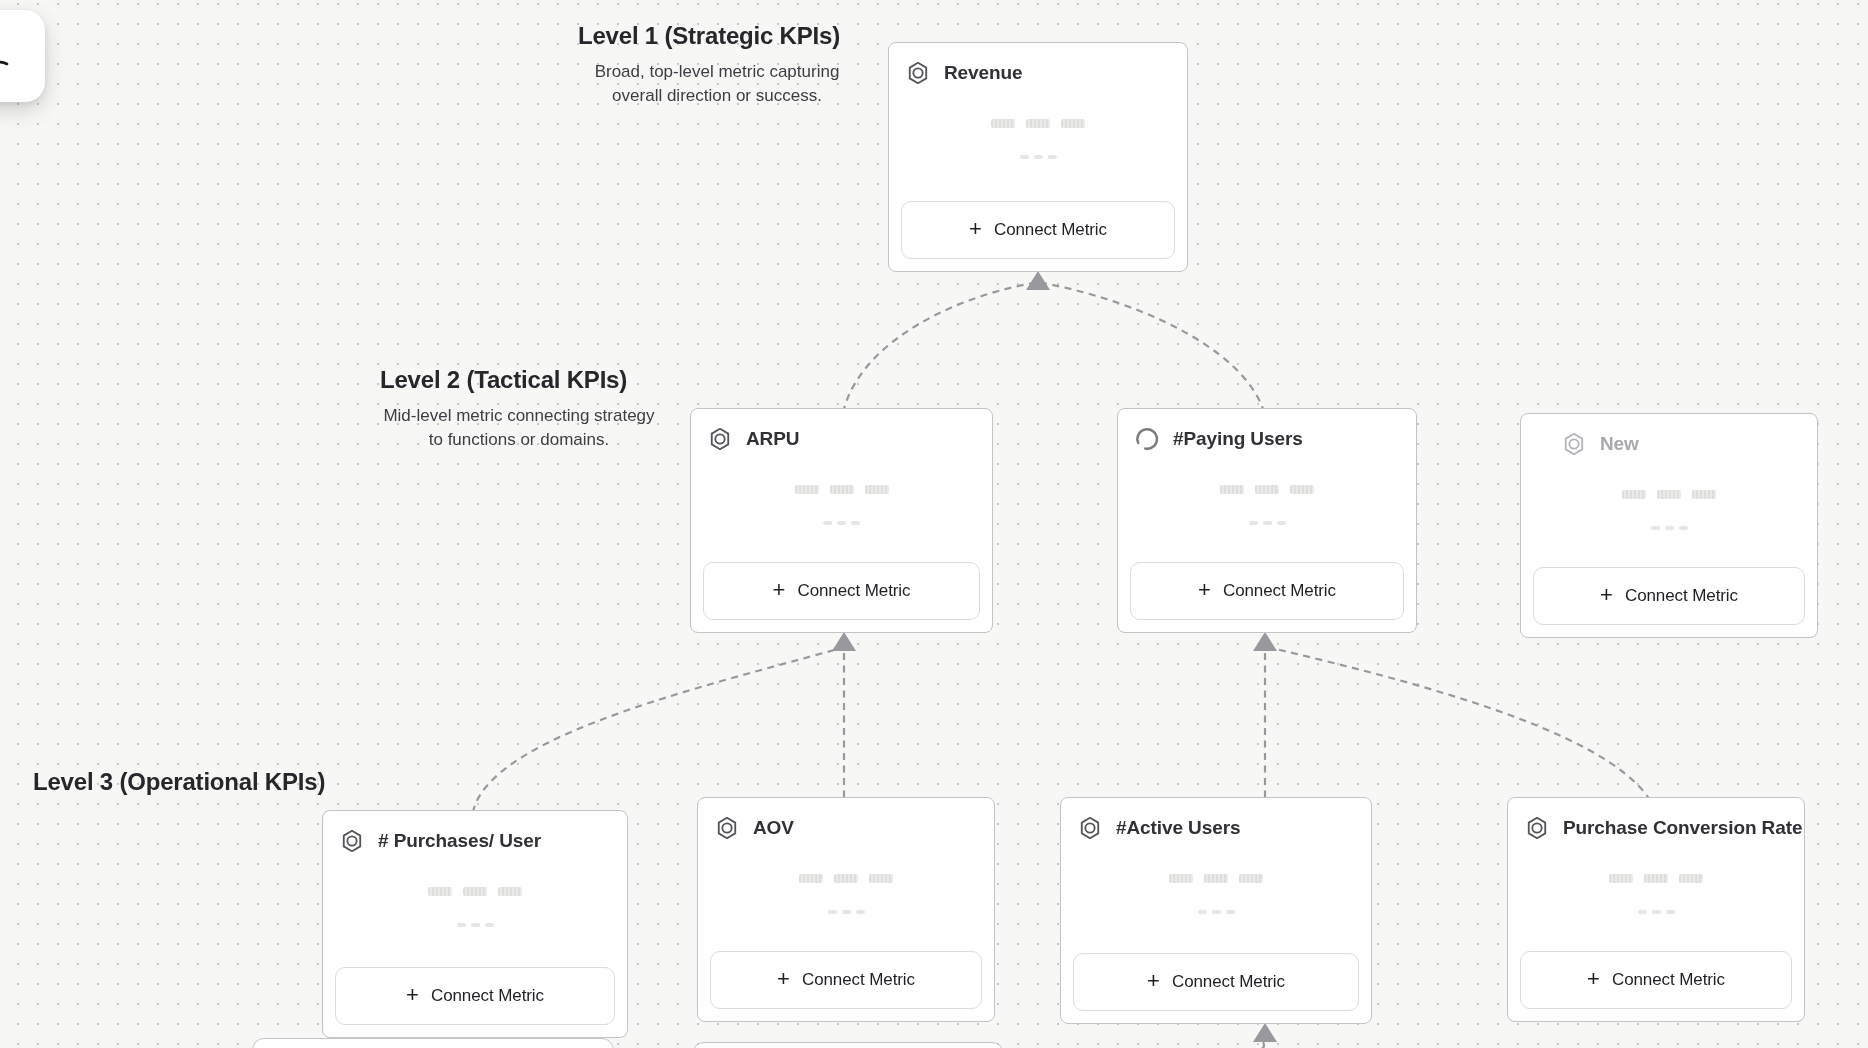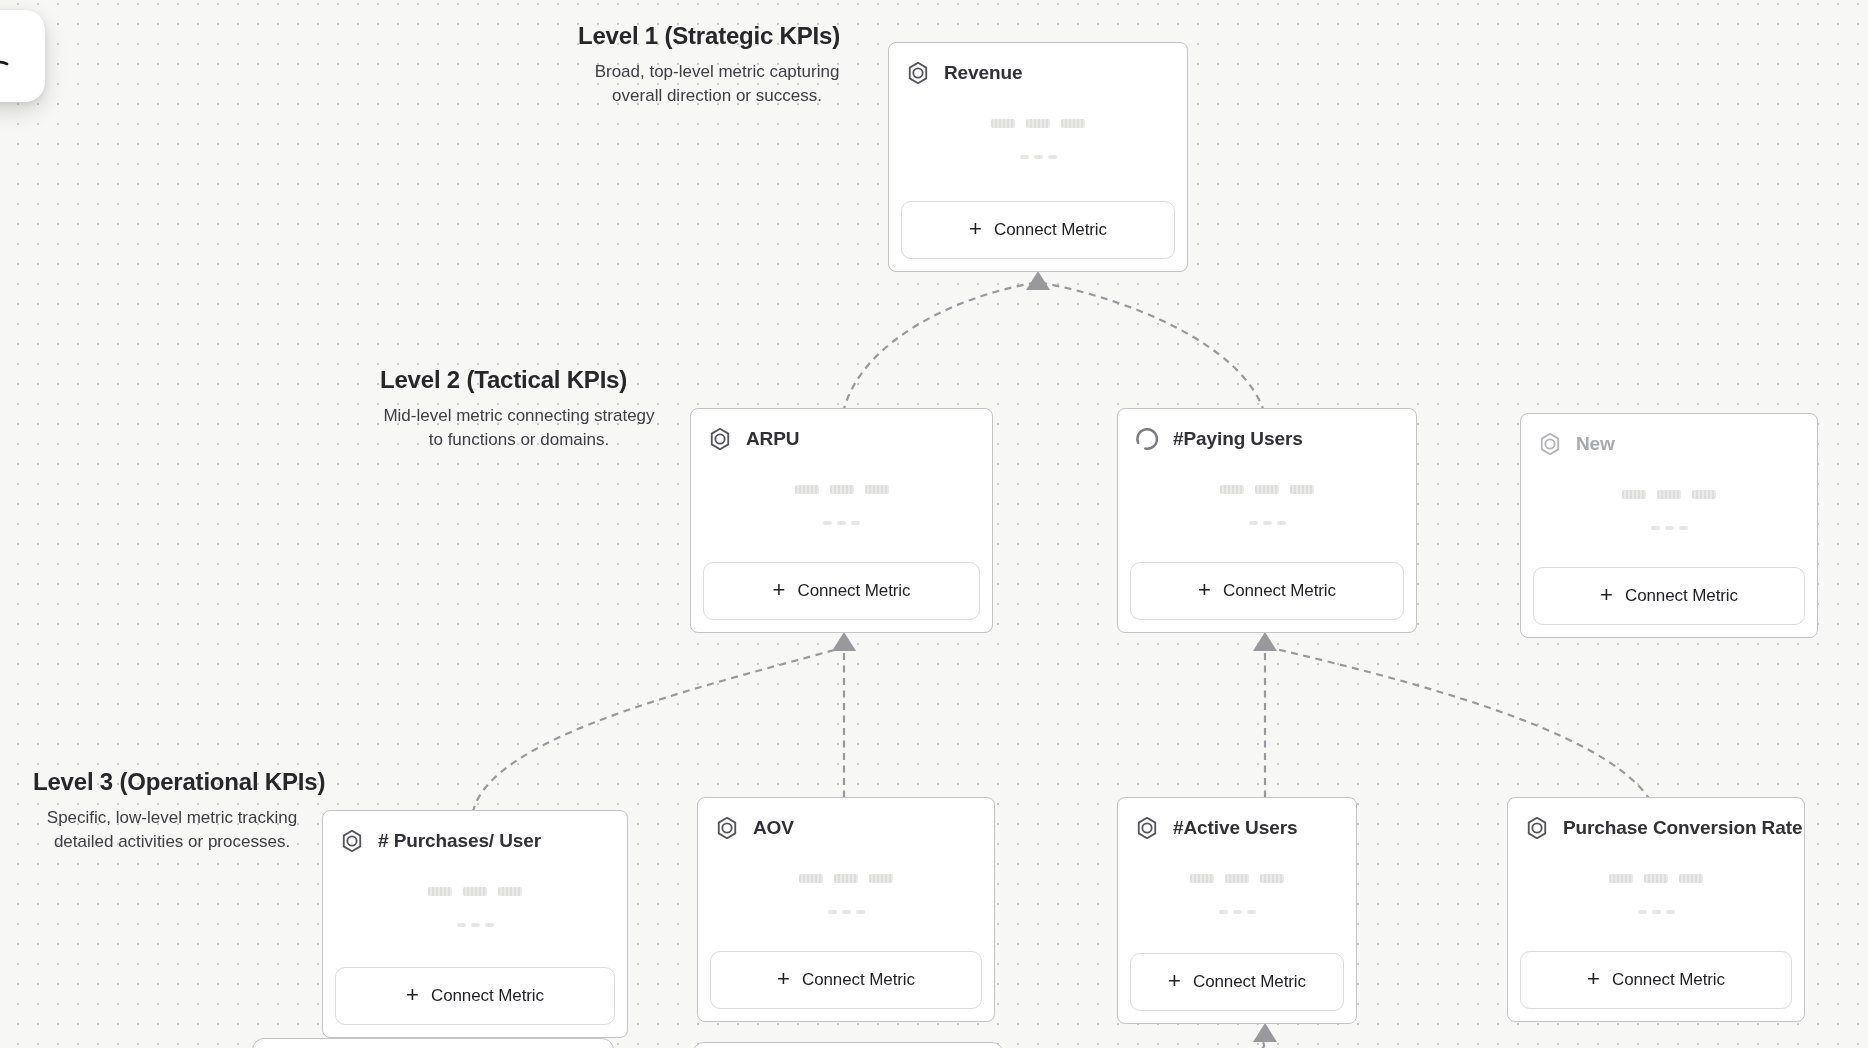--- a/index.html
+++ b/index.html
@@ -24,24 +24,24 @@
   #level-3{left:33px;top:768px;}
   
   .card{
     position:absolute;z-index:2;background:#fff;
     border:1px solid #c3c3c8;border-radius:8px;
     box-sizing:border-box;
   }
   #card-revenue  {left:888px; top:42px;  width:300px;height:230px;}
   #card-arpu     {left:690px; top:408px; width:303px;height:225px;}
   #card-paying   {left:1117px;top:408px; width:300px;height:225px;}
-  #card-new      {left:1520px;top:413px; width:298px;height:225px;}
+  #card-new      {left:1520px;top:413px; width:298px;height:225px;padding-left:24px;}
   #card-purchases{left:322px; top:810px; width:306px;height:228px;}
   #card-aov      {left:697px; top:797px; width:298px;height:225px;}
-  #card-active   {left:1117px;top:797px; width:240px;height:227px;}
+  #card-active   {left:1060px;top:797px; width:312px;height:227px;}
   #card-pcr      {left:1507px;top:797px; width:298px;height:225px;}
   .card-head{display:flex;align-items:center;gap:13px;padding:17px 16px 0 16px;}
   .card-head .icon{width:26px;height:26px;flex:0 0 auto;display:flex;align-items:center;justify-content:center;}
   .card-title{font-size:19px;font-weight:700;color:#303036;letter-spacing:-0.1px;white-space:nowrap;}
   .metric-ic{stroke:#55555c;}
   .card.is-new .card-title{color:#a8a8af;}
   .card.is-new .metric-ic{stroke:#b4b4bb;}
   .spinner-ic{stroke:#7b7b82;}
   
   .skeleton{position:absolute;left:0;right:0;top:76px;display:flex;flex-direction:column;align-items:center;gap:27px;}
@@ -94,21 +94,20 @@
 <div class="level-label" id="level-1">
   <h2 class="level-title">Level 1 (Strategic KPIs)</h2>
   <p class="level-desc">Broad, top-level metric capturing overall direction or success.</p>
 </div>
 <div class="level-label" id="level-2">
   <h2 class="level-title">Level 2 (Tactical KPIs)</h2>
   <p class="level-desc">Mid-level metric connecting strategy to functions or domains.</p>
 </div>
 <div class="level-label" id="level-3">
   <h2 class="level-title">Level 3 (Operational KPIs)</h2>
-  <p class="level-desc">Specific, low-level metric tracking detailed activities or processes.</p>
 </div>
 
 <div class="card" id="card-revenue">
   <div class="card-head">
     <span class="icon">
       <svg width="26" height="26" viewBox="0 0 24 24" fill="none">
         <path class="metric-ic" d="M12 2.6 L19.6 7 V17 L12 21.4 L4.4 17 V7 Z" stroke-width="1.7" stroke-linejoin="round"></path>
         <circle class="metric-ic" cx="12" cy="12" r="4.3" stroke-width="1.7"></circle>
       </svg>
     </span>

